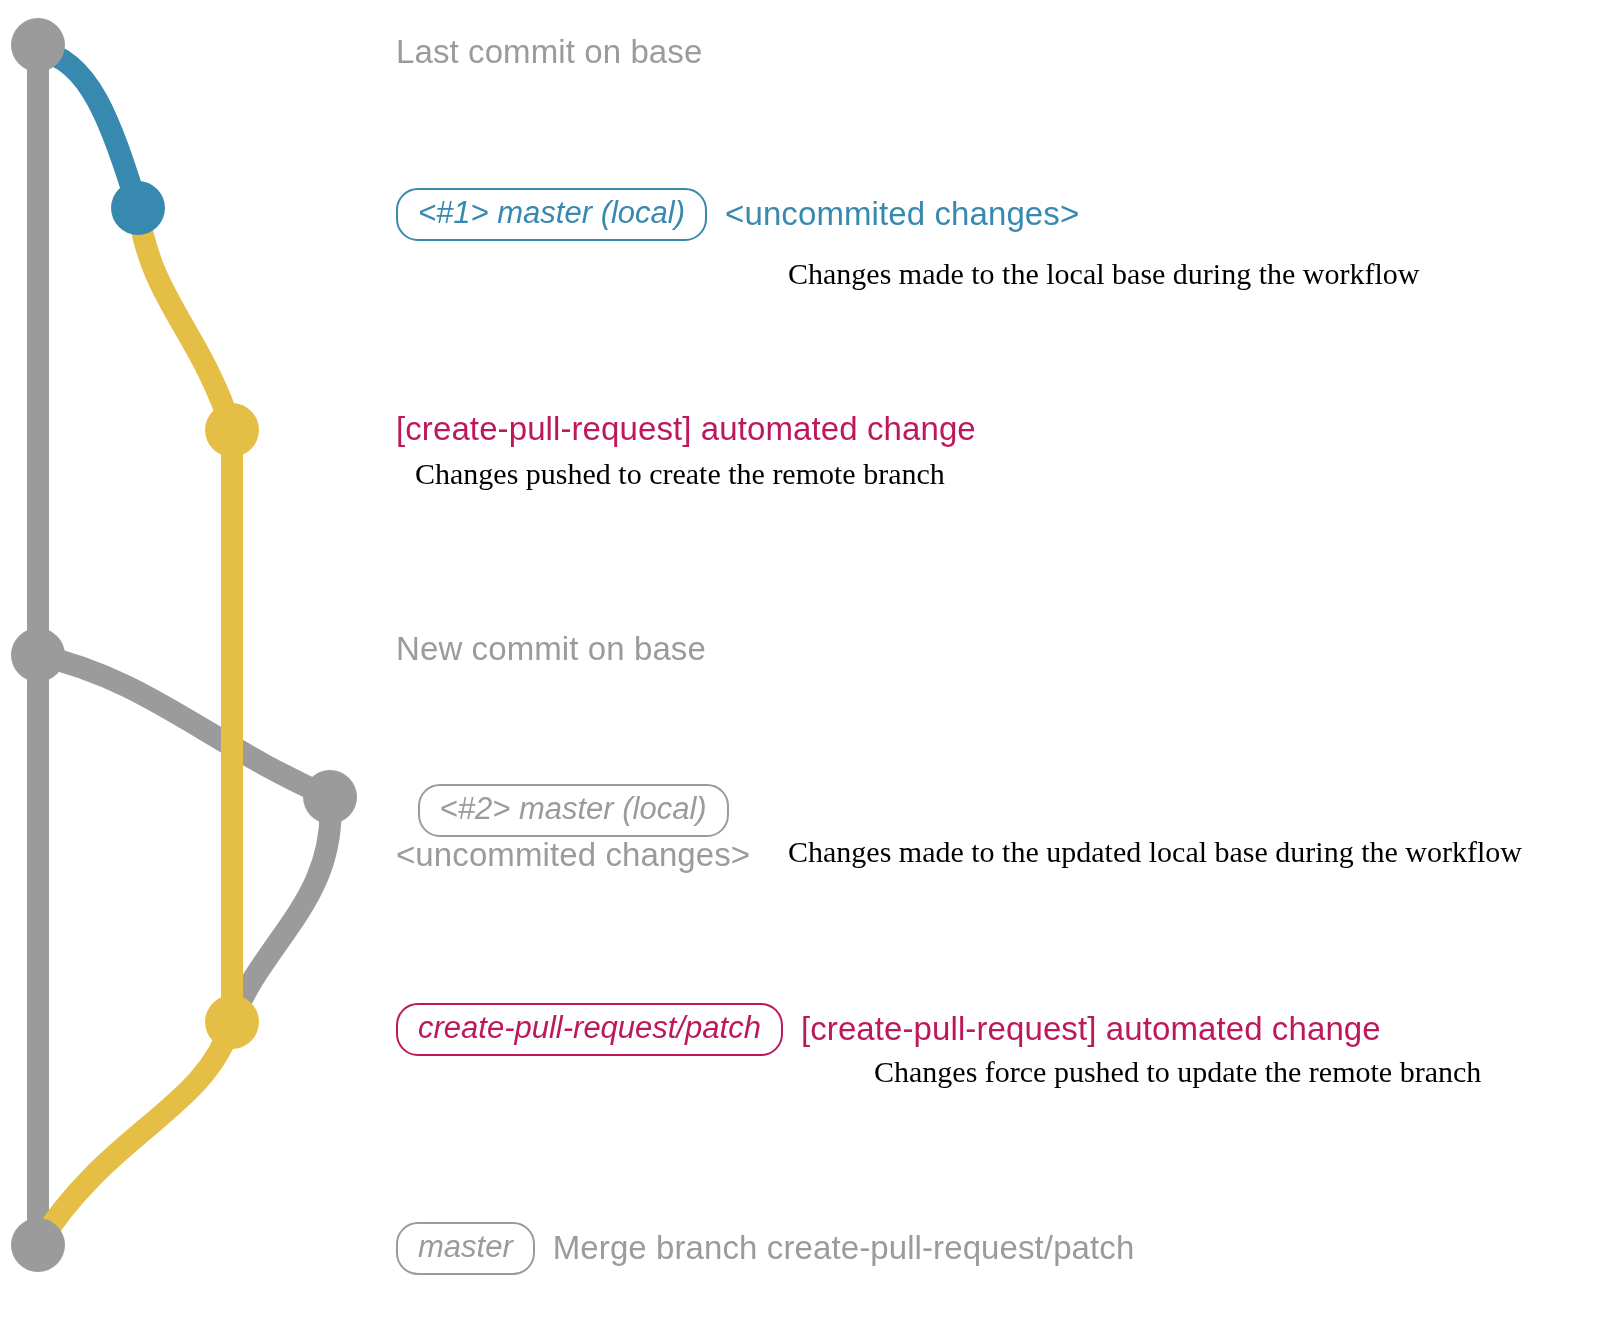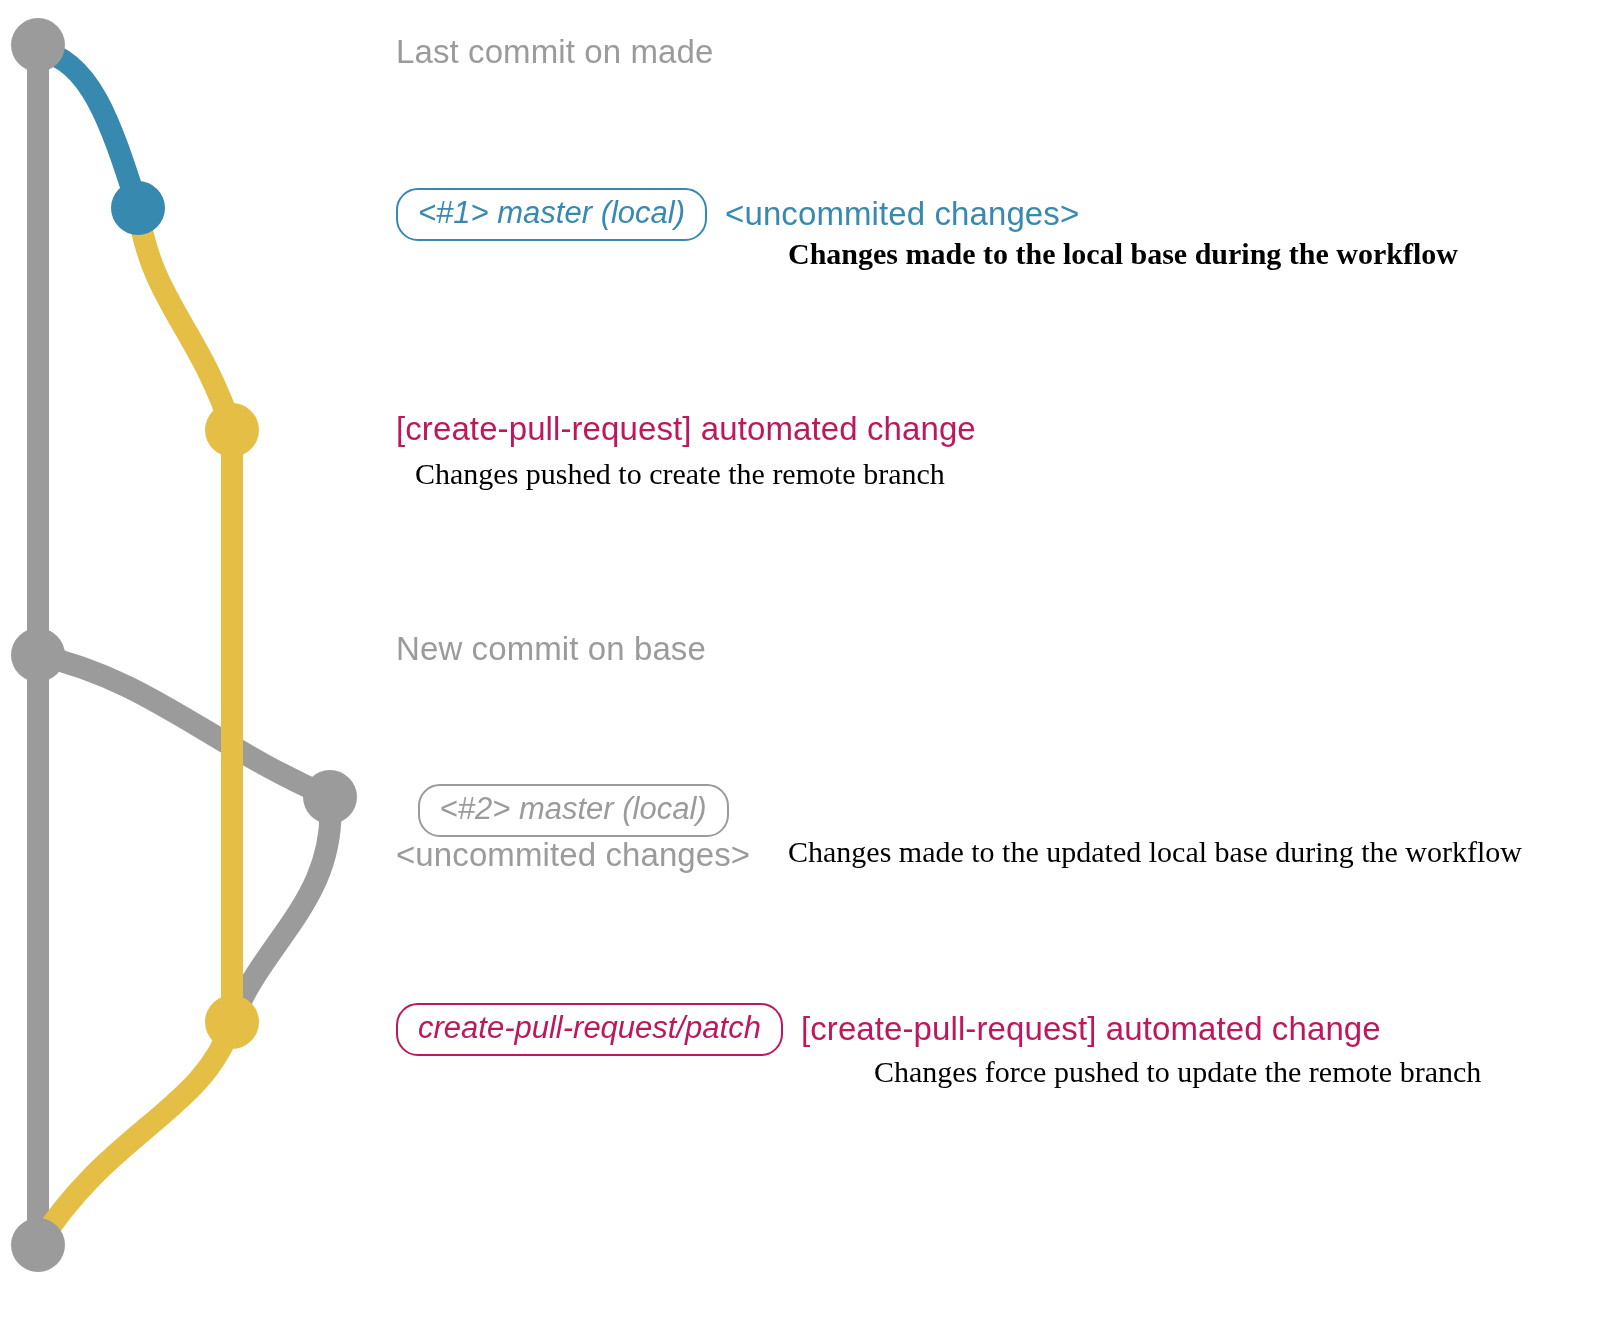--- a/index.html
+++ b/index.html
@@ -90,29 +90,29 @@
     <circle cx="38" cy="45" r="27" fill="#9b9b9b"></circle>
     <circle cx="138" cy="208" r="27" fill="#3889af"></circle>
     <circle cx="232" cy="430" r="27" fill="#e5bf45"></circle>
     <circle cx="38" cy="655" r="27" fill="#9b9b9b"></circle>
     <circle cx="330" cy="797" r="27" fill="#9b9b9b"></circle>
     <circle cx="232" cy="1022" r="27" fill="#e5bf45"></circle>
     <circle cx="38" cy="1245" r="27" fill="#9b9b9b"></circle>
   </svg>
 
   <div class="row" style="left:396px; top:34px;">
-    <span class="headline c-gray">Last commit on made</span>
+    <span class="headline c-gray">Last commit on base</span>
   </div>
 
   <div class="row" style="left:396px; top:188px;">
     <span class="badge c-blue">&lt;#1&gt; master (local)</span>
     <span class="badge-gap"></span>
     <span class="headline c-blue">&lt;uncommited changes&gt;</span>
   </div>
-  <div class="subtext" style="left:788px; top:237px;font-weight:bold;">Changes made to the local base during the workflow</div>
+  <div class="subtext" style="left:788px; top:257px;">Changes made to the local base during the workflow</div>
 
   <div class="row" style="left:396px; top:411px;">
     <span class="headline c-gold">[create-pull-request] automated change</span>
   </div>
   <div class="subtext" style="left:415px; top:457px;">Changes pushed to create the remote branch</div>
 
   <div class="row" style="left:396px; top:631px;justify-content:center;">
     <span class="headline c-gray">New commit on base</span>
   </div>
 
@@ -123,14 +123,19 @@
   </div>
   <div class="subtext" style="left:788px; top:835px;text-align:center;">Changes made to the updated local base during the workflow</div>
 
   <div class="row" style="left:396px; top:1003px;">
     <span class="badge c-gold">create-pull-request/patch</span>
     <span class="badge-gap"></span>
     <span class="headline c-gold">[create-pull-request] automated change</span>
   </div>
   <div class="subtext" style="left:874px; top:1055px;">Changes force pushed to update the remote branch</div>
 
+  <div class="row" style="left:396px; top:1222px;">
+    <span class="badge c-gray">master</span>
+    <span class="badge-gap"></span>
+    <span class="headline c-gray">Merge branch create-pull-request/patch</span>
+  </div>
 
 </div>
 
 </body></html>

